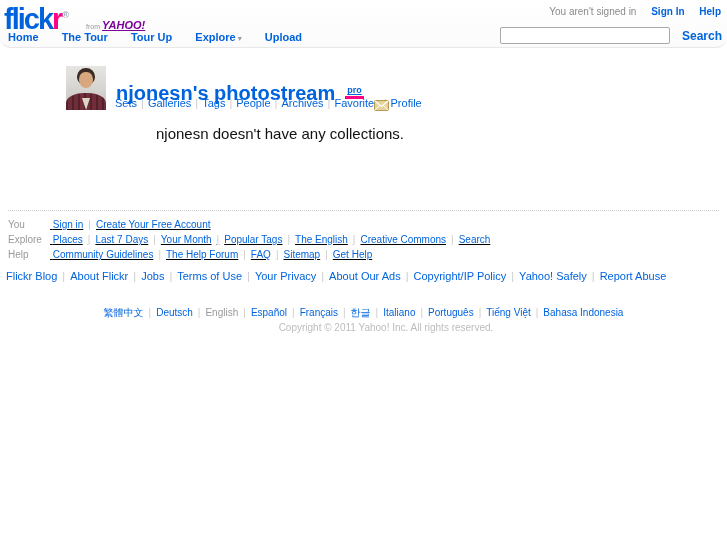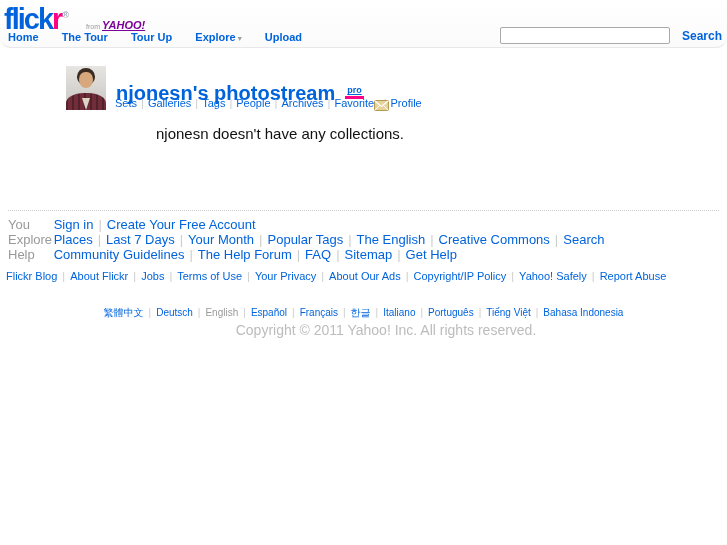--- a/index.html
+++ b/index.html
@@ -53,38 +53,43 @@
              vertical-align:7px;}
   .plinks{position:absolute;left:115px;top:97px;font-size:11px;white-space:nowrap;}
   .plinks .sep{margin:0 4px;}
   .mail-icon{vertical-align:-1px;margin-left:7px;}
 
   
   .empty-message{position:absolute;left:156px;top:125px;font-size:15px;color:#111;}
 
   
   .fdivider{position:absolute;top:210px;left:8px;right:8px;height:0;border-top:1px dotted #ccc;}
-  .fnav{position:absolute;top:217px;left:8px;font-size:13px;line-height:15px;}
+  .fnav{position:absolute;top:217px;left:8px;font-size:10px;line-height:15px;text-decoration:underline;}
   .frow{display:block;}
   .flabel{color:#999;display:inline-block;width:42px;}
   .sitelinks{position:absolute;top:270px;left:6px;font-size:11px;}
   .langs{position:absolute;top:306px;left:0;right:0;text-align:center;font-size:10px;}
   .langs .current{color:#999;}
   .copyright{position:absolute;top:322px;left:0;right:0;text-align:center;
-             font-size:14px;color:#bcbcbc;padding-left:45px;}
+             font-size:10px;color:#bcbcbc;padding-left:45px;}
 </style>
 </head>
 <body>
 
 <div id="page">
 
   <div class="masthead">
     <a class="logo" href="#"><span class="flick">flick</span><span class="r-pink">r</span><span class="reg">®</span></a>
     <span class="logo-from"><span class="from-word">from</span><span class="yahoo-word">YAHOO!</span></span>
 
+    <div class="account">
+      <span>You aren't signed in</span>
+      <a href="#">Sign In</a>
+      <a href="#">Help</a>
+    </div>
 
     <div class="nav">
       <a href="#">Home</a>
       <a href="#">The Tour</a>
       <a href="#">Tour Up</a>
       <a href="#"><span>Explore</span><span class="arrow">▾</span></a>
       <a href="#">Upload</a>
     </div>
 
     <div class="searchbar">

